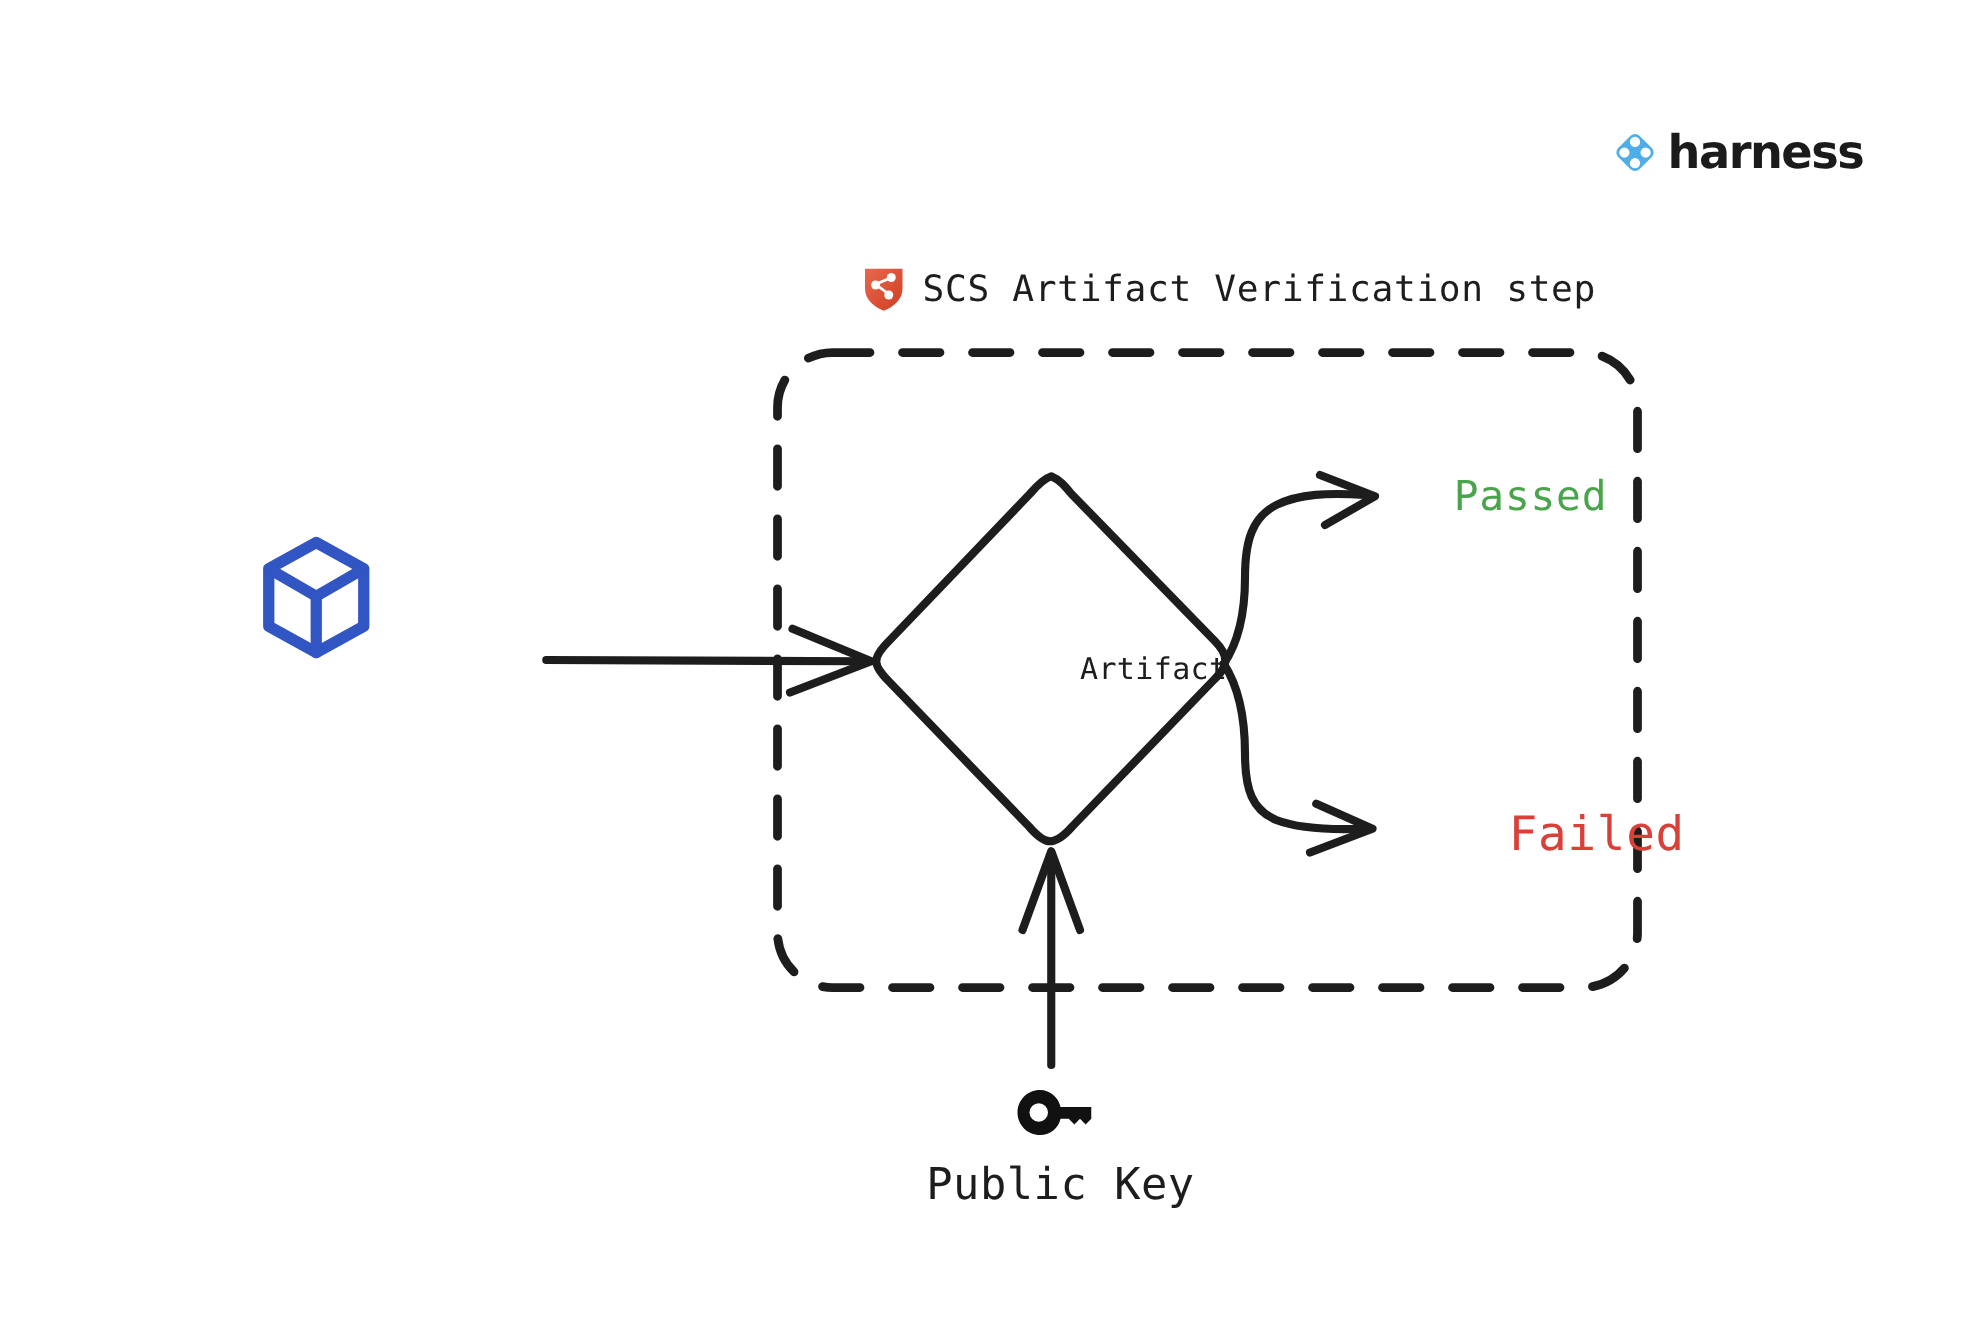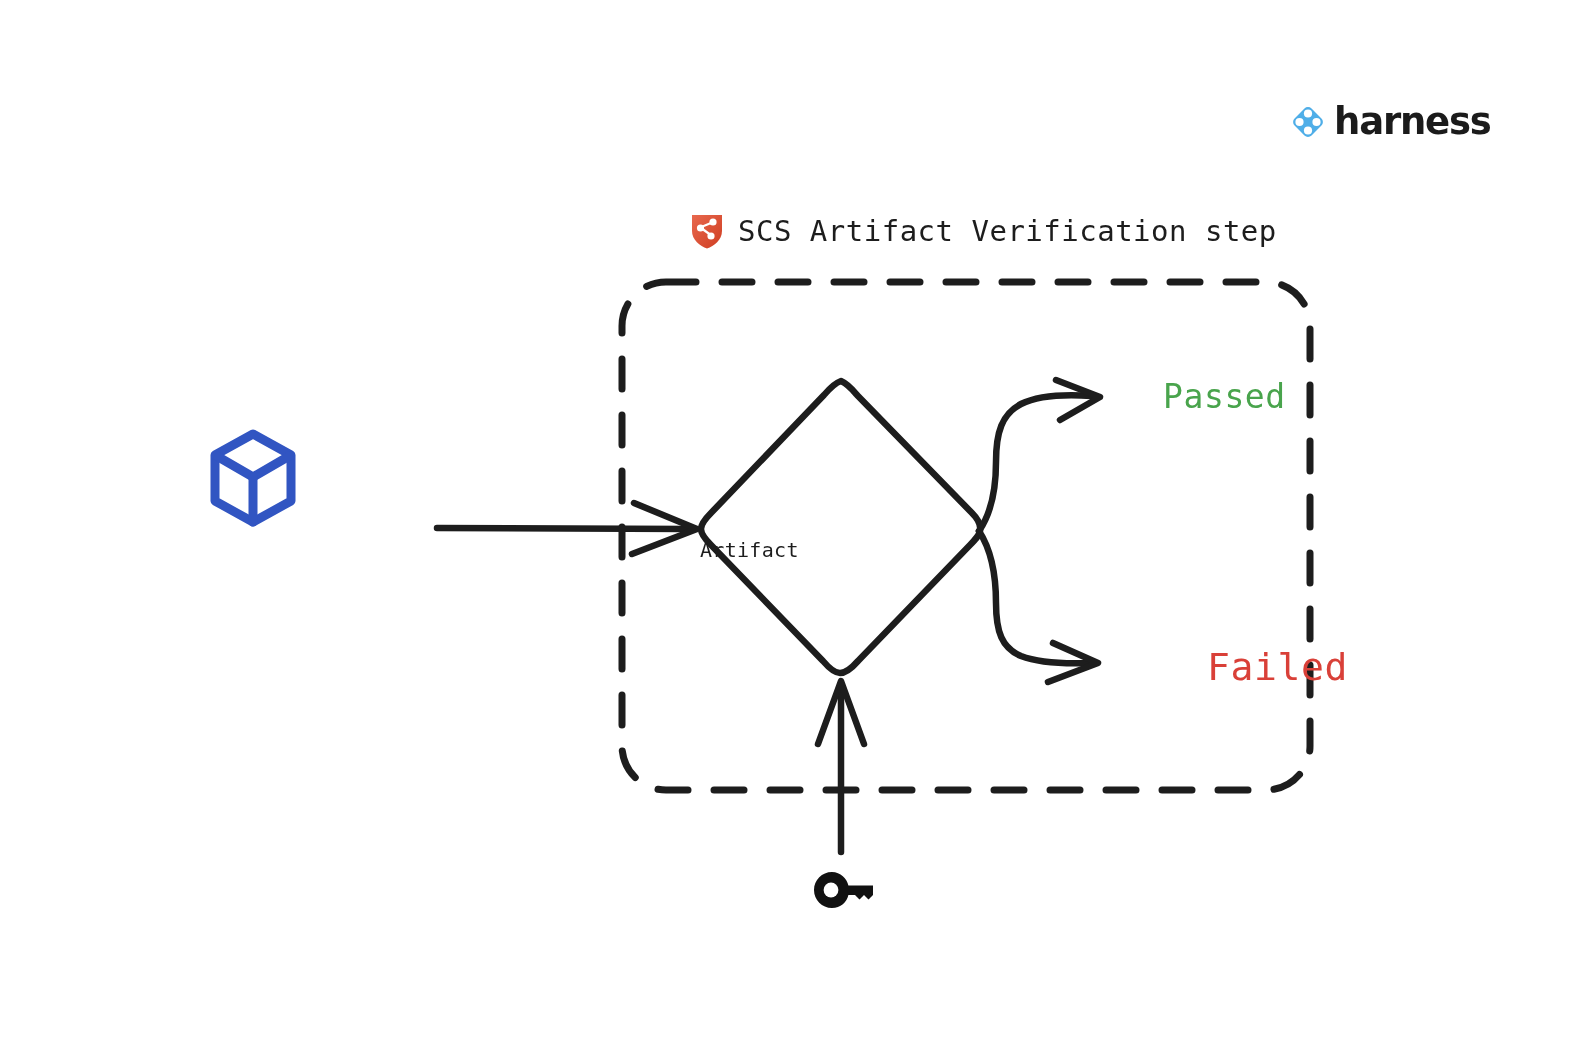--- a/index.html
+++ b/index.html
@@ -89,24 +89,24 @@
     left: 378px;
     top: 443px;
     font-size: 19px;
     text-align: right;
     letter-spacing: 0.2px;
   }
 
   
   #decision-label {
     left: 700px;
-    top: 492px;
+    top: 464px;
     width: 282px;
-    text-align: left;
-    font-size: 20px;
+    text-align: right;
+    font-size: 24px;
     letter-spacing: 0.3px;
   }
 
   
   #outcome-pass {
     left: 1120px;
     top: 378px;
     font-size: 33px;
     color: #49a44c;
     letter-spacing: 0.6px;
@@ -230,14 +230,15 @@
   <div class="lbl" id="outcome-pass">Passed</div>
 
   <div class="lbl" id="outcome-fail">Failed</div>
 
   <svg id="key-icon" width="64" height="44" viewBox="0 0 64 44">
     <path d="M20 4 C28.5 4 35 10.5 36.4 17.5 L61 17.5 L61 27 L56.5 31.5 L52 27 L47.5 31.5
              L43 27 L36.4 27 C35 34 28.5 40 20 40 C10 40 2 32 2 22 C2 12 10 4 20 4 Z" fill="#111111"></path>
     <circle cx="19" cy="22" r="7.4" fill="#ffffff"></circle>
   </svg>
 
+  <div class="lbl" id="key-label">Public Key</div>
 
 </div>
 
 </body></html>

